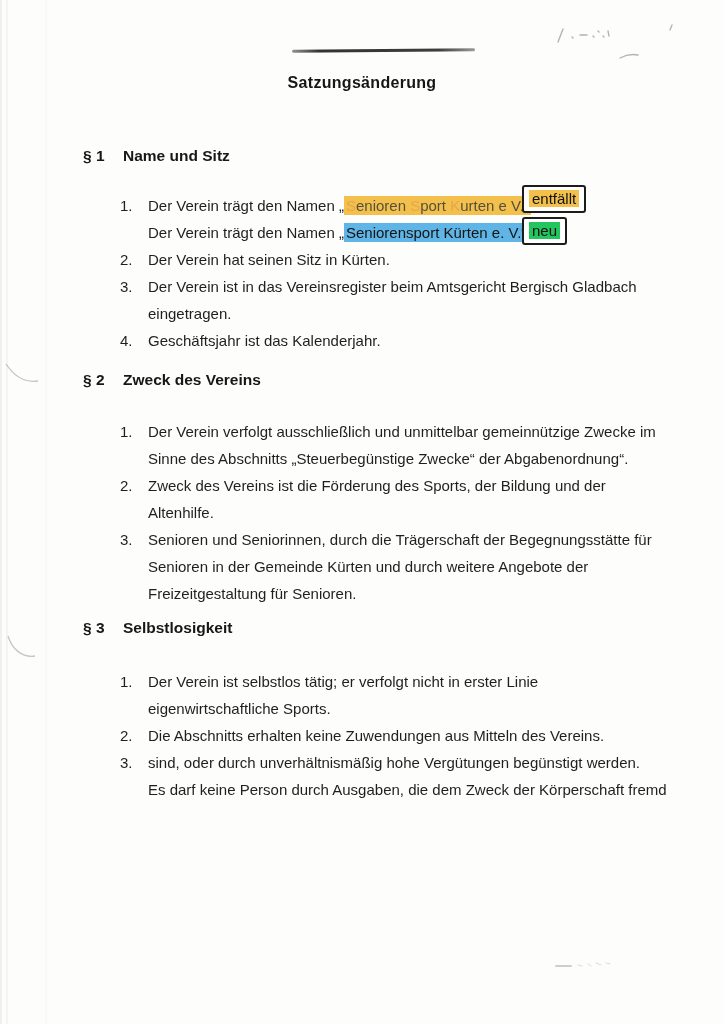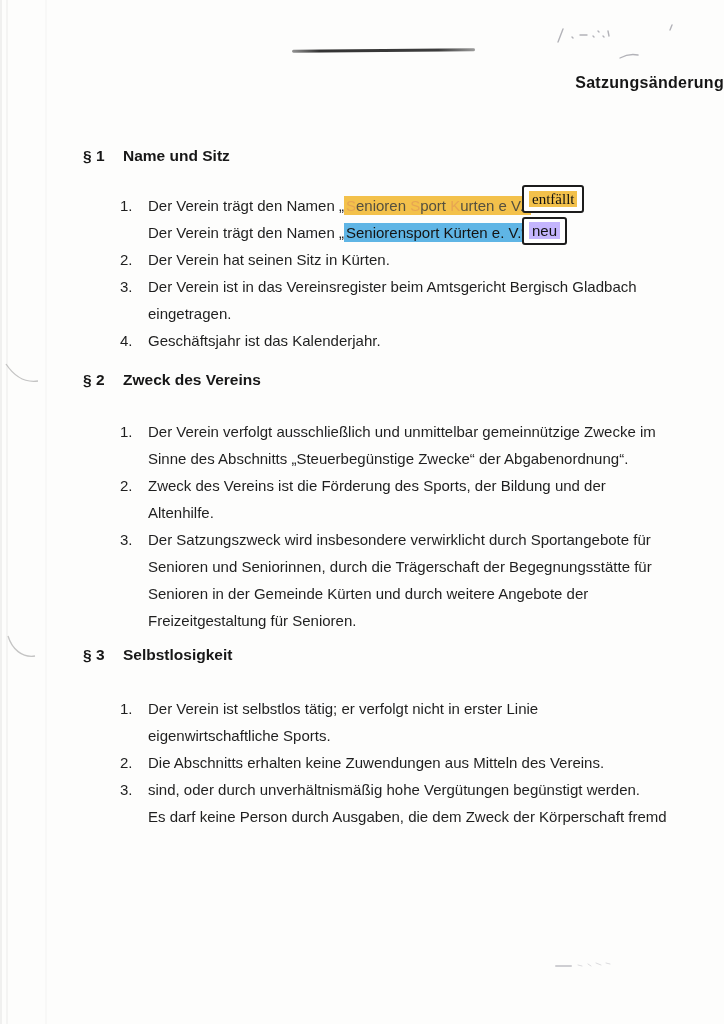--- a/index.html
+++ b/index.html
@@ -20,21 +20,21 @@
   .artifact-line{
     position:absolute;left:292px;top:49px;width:183px;height:3px;
     background:linear-gradient(90deg,rgba(60,60,60,.55),#333 15%,#3d3d3d 80%,rgba(90,90,90,.6));
     transform:rotate(-0.4deg);
     border-radius:2px;
   }
   .pencil{position:absolute;pointer-events:none;}
 
   .title{
     margin:73px 0 0 0;
-    text-align:right;
+    text-align:center;
     font-size:16px;
     font-weight:bold;
     letter-spacing:.3px;
     line-height:20px;
     color:#161616;
   }
 
   .section{line-height:27px;}
   .sec-head{display:flex;font-weight:bold;font-size:15.5px;color:#171717;line-height:20px;}
   .sec-num{width:40px;margin-left:83px;flex-shrink:0;}
@@ -57,24 +57,24 @@
   .stamp{
     position:absolute;
     border:2px solid #1c1c1c;
     border-radius:3px;
     padding:1px 5px;
     line-height:22px;
     font-size:15px;
     color:#111;
     background:#fff;
   }
-  .stamp-entfallt{left:522px;top:185px;font-family:Liberation Serif, serif;}
+  .stamp-entfallt{left:522px;top:185px;}
   .stamp-entfallt .stamp-hl{background:#F3C14B;padding:0 3px;}
   .stamp-neu{left:522px;top:217px;}
-  .stamp-neu .stamp-hl{background:#c4b5fd;padding:0 3px;}
+  .stamp-neu .stamp-hl{background:#22c55e;padding:0 3px;}
 </style>
 </head>
 <body>
 
 <div class="page">
 
   <div class="edge-streak edge-a"></div>
   <div class="edge-streak edge-b"></div>
   <div class="edge-streak edge-c"></div>
 
@@ -168,21 +168,20 @@
         <span class="num">2.</span>
         <div class="lines">
           <span class="line">Zweck des Vereins ist die Förderung des Sports, der Bildung und der</span>
           <span class="line">Altenhilfe.</span>
         </div>
       </div>
 
       <div class="item">
         <span class="num">3.</span>
         <div class="lines">
-          <span class="line">Der Satzungszweck wird insbesondere verwirklicht durch Sportangebote für</span>
           <span class="line">Senioren und Seniorinnen, durch die Trägerschaft der Begegnungsstätte für</span>
           <span class="line">Senioren in der Gemeinde Kürten und durch weitere Angebote der</span>
           <span class="line">Freizeitgestaltung für Senioren.</span>
         </div>
       </div>
 
     </div>
   </div>
 
   <div class="section sec-3">

